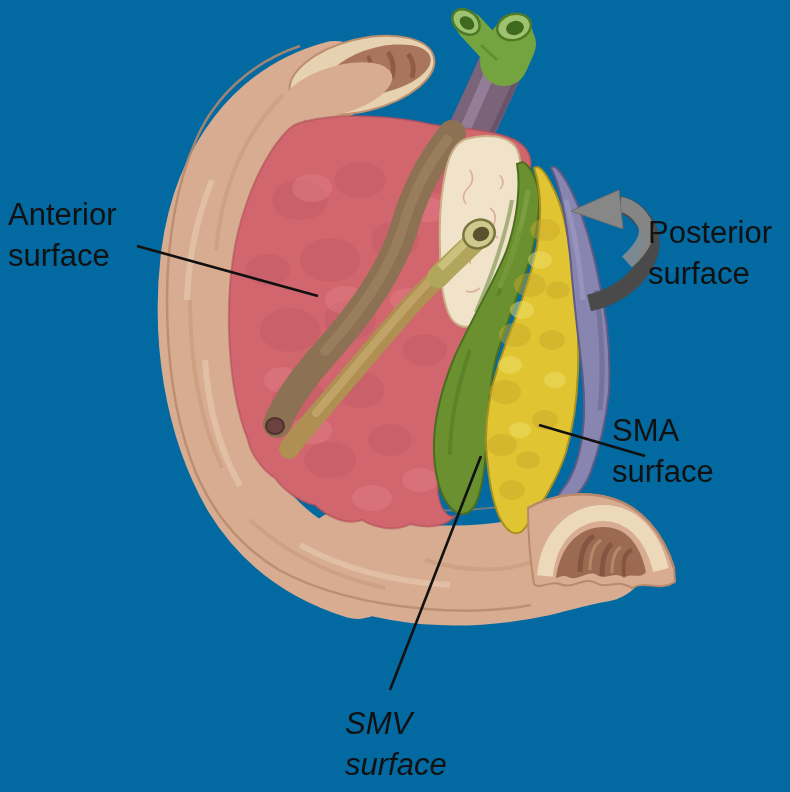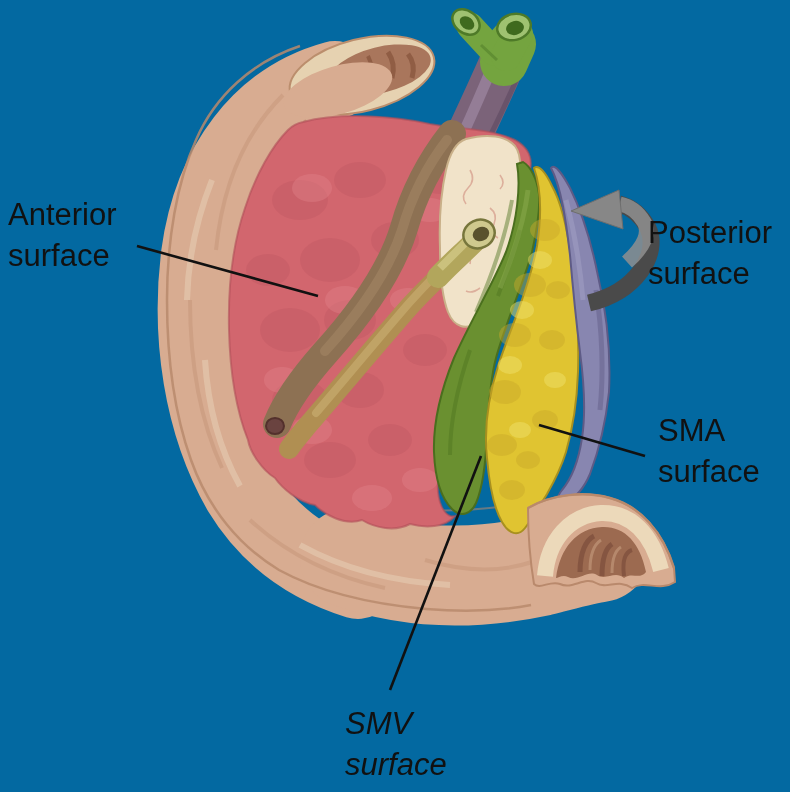--- a/index.html
+++ b/index.html
@@ -7,21 +7,21 @@
     position:relative;width:790px;height:792px;background:#0369a1;overflow:hidden;
     font-family:"Liberation Sans", sans-serif;
   }
   .stage svg{position:absolute;left:0;top:0;}
   .fig-label{
     position:absolute;color:#111111;font-size:31px;line-height:41px;
     white-space:pre-line;letter-spacing:0px;
   }
   .lbl-anterior{left:8px;top:194px;}
   .lbl-posterior{left:612px;top:212px;margin-left:36px;}
-  .lbl-sma{left:658px;top:410px;}
+  .lbl-sma{left:612px;top:410px;}
   .lbl-smv{left:345px;top:703px;font-style:italic;}
 </style>
 </head>
 <body>
 
 <div class="stage">
 
 <svg width="790" height="792" viewBox="0 0 790 792">
 
   <g>

